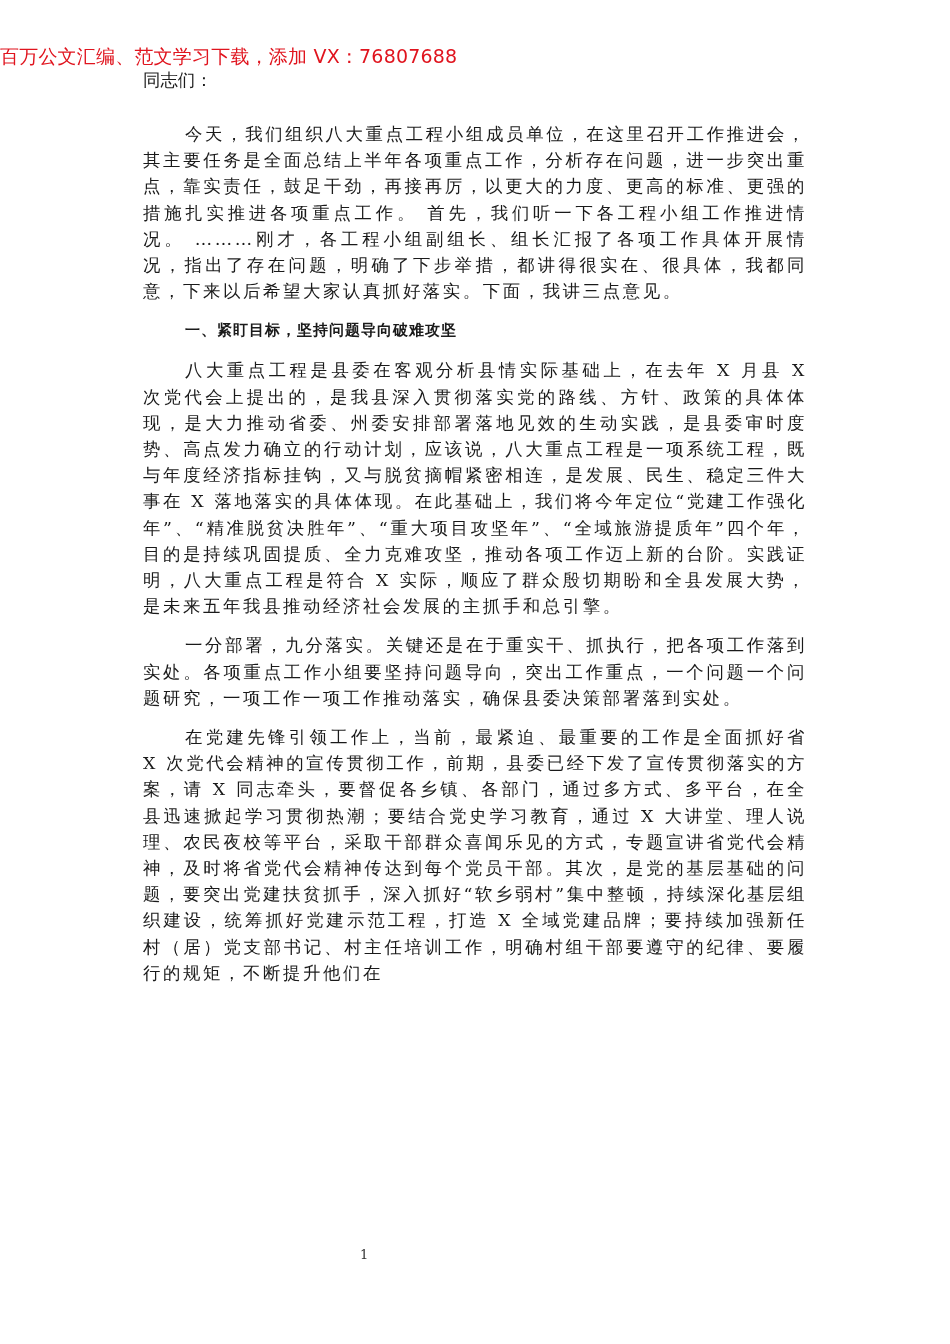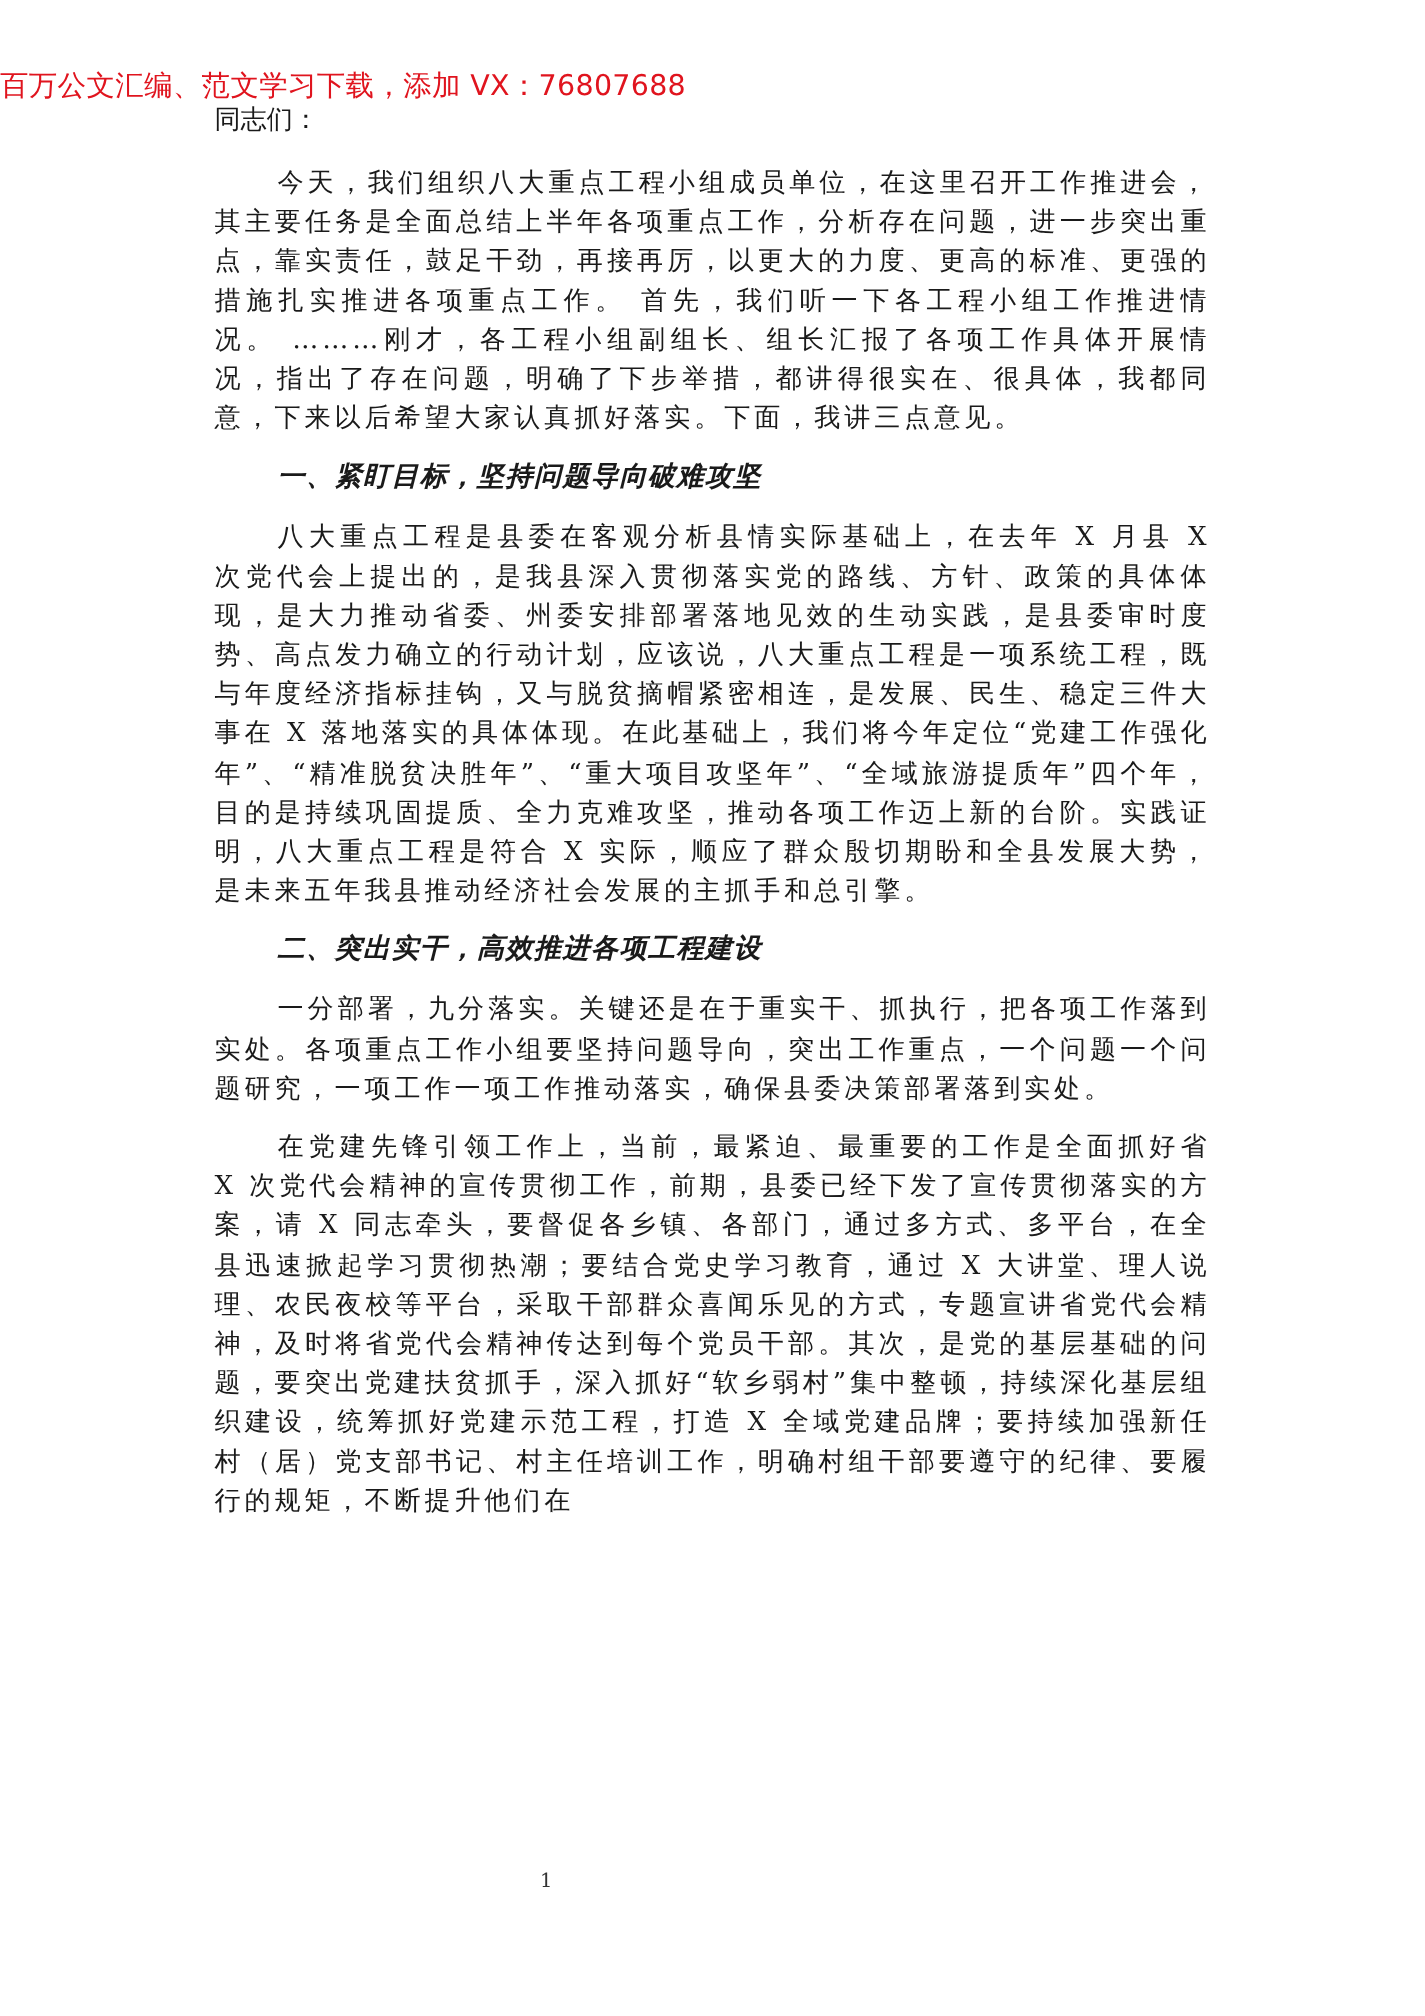--- a/index.html
+++ b/index.html
@@ -5,38 +5,37 @@
     html, body { margin: 0; padding: 0; background: #ffffff; }
     body { width: 950px; height: 1344px; position: relative; overflow: hidden;
            font-family: "DejaVu Serif", "Liberation Serif", serif; color: #1a1a1a; }
     .banner { position: absolute; left: 0; top: 44px; width: 950px; text-align: left;
               font-family: "DejaVu Sans", "Liberation Sans", sans-serif;
               font-size: 19px; color: #e0141e; letter-spacing: 0.2px; }
     .content { position: absolute; left: 143px; top: 67px; width: 664px; }
     .salutation { font-size: 17.4px; line-height: 26px; margin: 0; }
     .para { font-size: 17.4px; line-height: 26.2px; margin: 0 0 13px 0;
             text-indent: 42px; text-align: justify; letter-spacing: 2.6px; }
-    .para.first { margin-top: 4px; }
+    .para.first { margin-top: 16px; }
     .heading { font-family: "DejaVu Sans", "Liberation Sans", sans-serif; font-weight: bold;
-               font-size: 18px; line-height: 26px; margin: 0 0 14px 0; text-indent: 42px;
-               letter-spacing: 1px; font-style: italic; }
+               font-size: 15px; line-height: 26px; margin: 0 0 14px 0; text-indent: 42px;
+               letter-spacing: 1px; }
     .page-number { position: absolute; left: 360px; top: 1247px; font-size: 13px; color: #333; }
     .spacer-s { height: 12px; }
   </style>
 </head>
 <body>
 
 <div class="banner">百万公文汇编、范文学习下载，添加 VX：76807688</div>
 
 <div class="content">
   <p class="salutation">同志们：</p>
   <div class="spacer-s"></div>
   <p class="para first">今天，我们组织八大重点工程小组成员单位，在这里召开工作推进会，其主要任务是全面总结上半年各项重点工作，分析存在问题，进一步突出重点，靠实责任，鼓足干劲，再接再厉，以更大的力度、更高的标准、更强的措施扎实推进各项重点工作。 首先，我们听一下各工程小组工作推进情况。 ………刚才，各工程小组副组长、组长汇报了各项工作具体开展情况，指出了存在问题，明确了下步举措，都讲得很实在、很具体，我都同意，下来以后希望大家认真抓好落实。下面，我讲三点意见。</p>
 
   <p class="heading">一、紧盯目标，坚持问题导向破难攻坚</p>
   <p class="para">八大重点工程是县委在客观分析县情实际基础上，在去年 X 月县 X 次党代会上提出的，是我县深入贯彻落实党的路线、方针、政策的具体体现，是大力推动省委、州委安排部署落地见效的生动实践，是县委审时度势、高点发力确立的行动计划，应该说，八大重点工程是一项系统工程，既与年度经济指标挂钩，又与脱贫摘帽紧密相连，是发展、民生、稳定三件大事在 X 落地落实的具体体现。在此基础上，我们将今年定位“党建工作强化年”、“精准脱贫决胜年”、“重大项目攻坚年”、“全域旅游提质年”四个年，目的是持续巩固提质、全力克难攻坚，推动各项工作迈上新的台阶。实践证明，八大重点工程是符合 X 实际，顺应了群众殷切期盼和全县发展大势，是未来五年我县推动经济社会发展的主抓手和总引擎。</p>
 
-  <p class="heading">二、突出实干，高效推进各项工程建设</p>
   <p class="para">一分部署，九分落实。关键还是在于重实干、抓执行，把各项工作落到实处。各项重点工作小组要坚持问题导向，突出工作重点，一个问题一个问题研究，一项工作一项工作推动落实，确保县委决策部署落到实处。</p>
   <p class="para">在党建先锋引领工作上，当前，最紧迫、最重要的工作是全面抓好省 X 次党代会精神的宣传贯彻工作，前期，县委已经下发了宣传贯彻落实的方案，请 X 同志牵头，要督促各乡镇、各部门，通过多方式、多平台，在全县迅速掀起学习贯彻热潮；要结合党史学习教育，通过 X 大讲堂、理人说理、农民夜校等平台，采取干部群众喜闻乐见的方式，专题宣讲省党代会精神，及时将省党代会精神传达到每个党员干部。其次，是党的基层基础的问题，要突出党建扶贫抓手，深入抓好“软乡弱村”集中整顿，持续深化基层组织建设，统筹抓好党建示范工程，打造 X 全域党建品牌；要持续加强新任村（居）党支部书记、村主任培训工作，明确村组干部要遵守的纪律、要履行的规矩，不断提升他们在</p>
 </div>
 
 <div class="page-number">1</div>
 
 </body></html>

